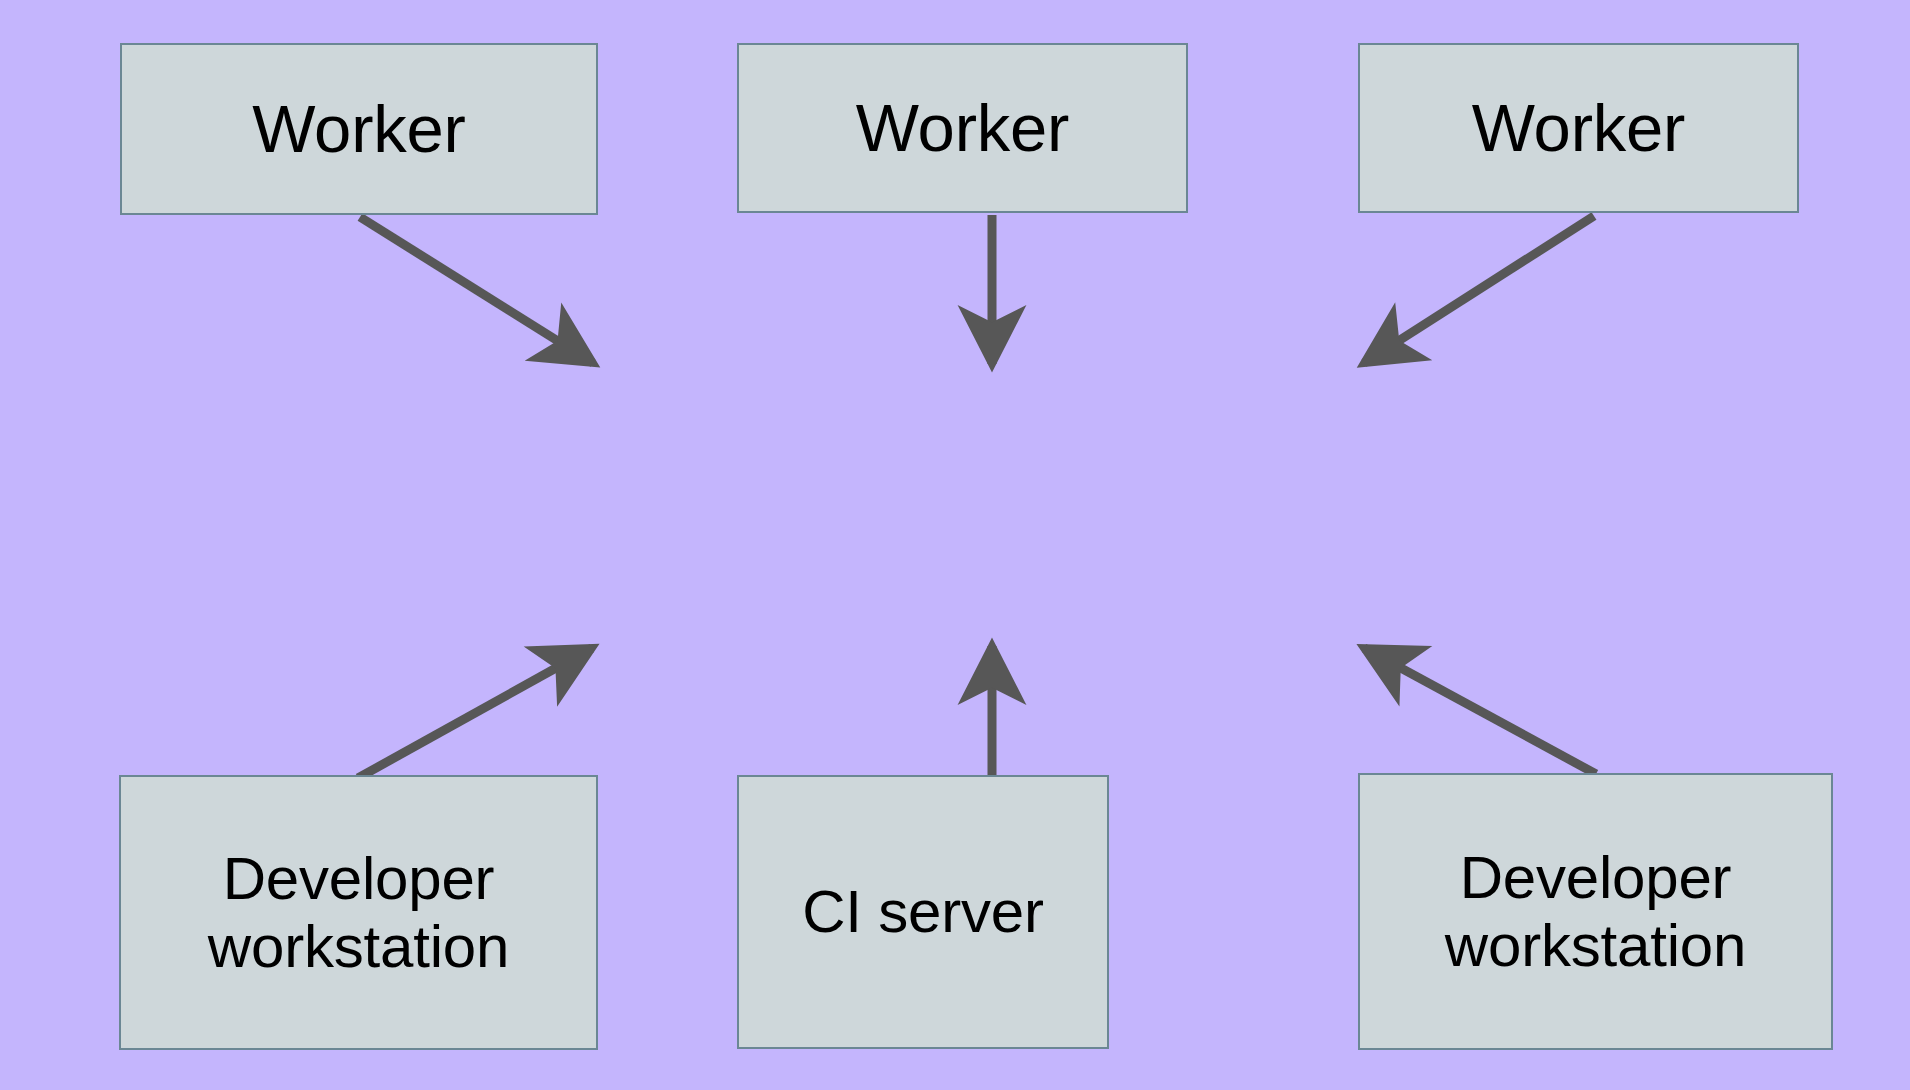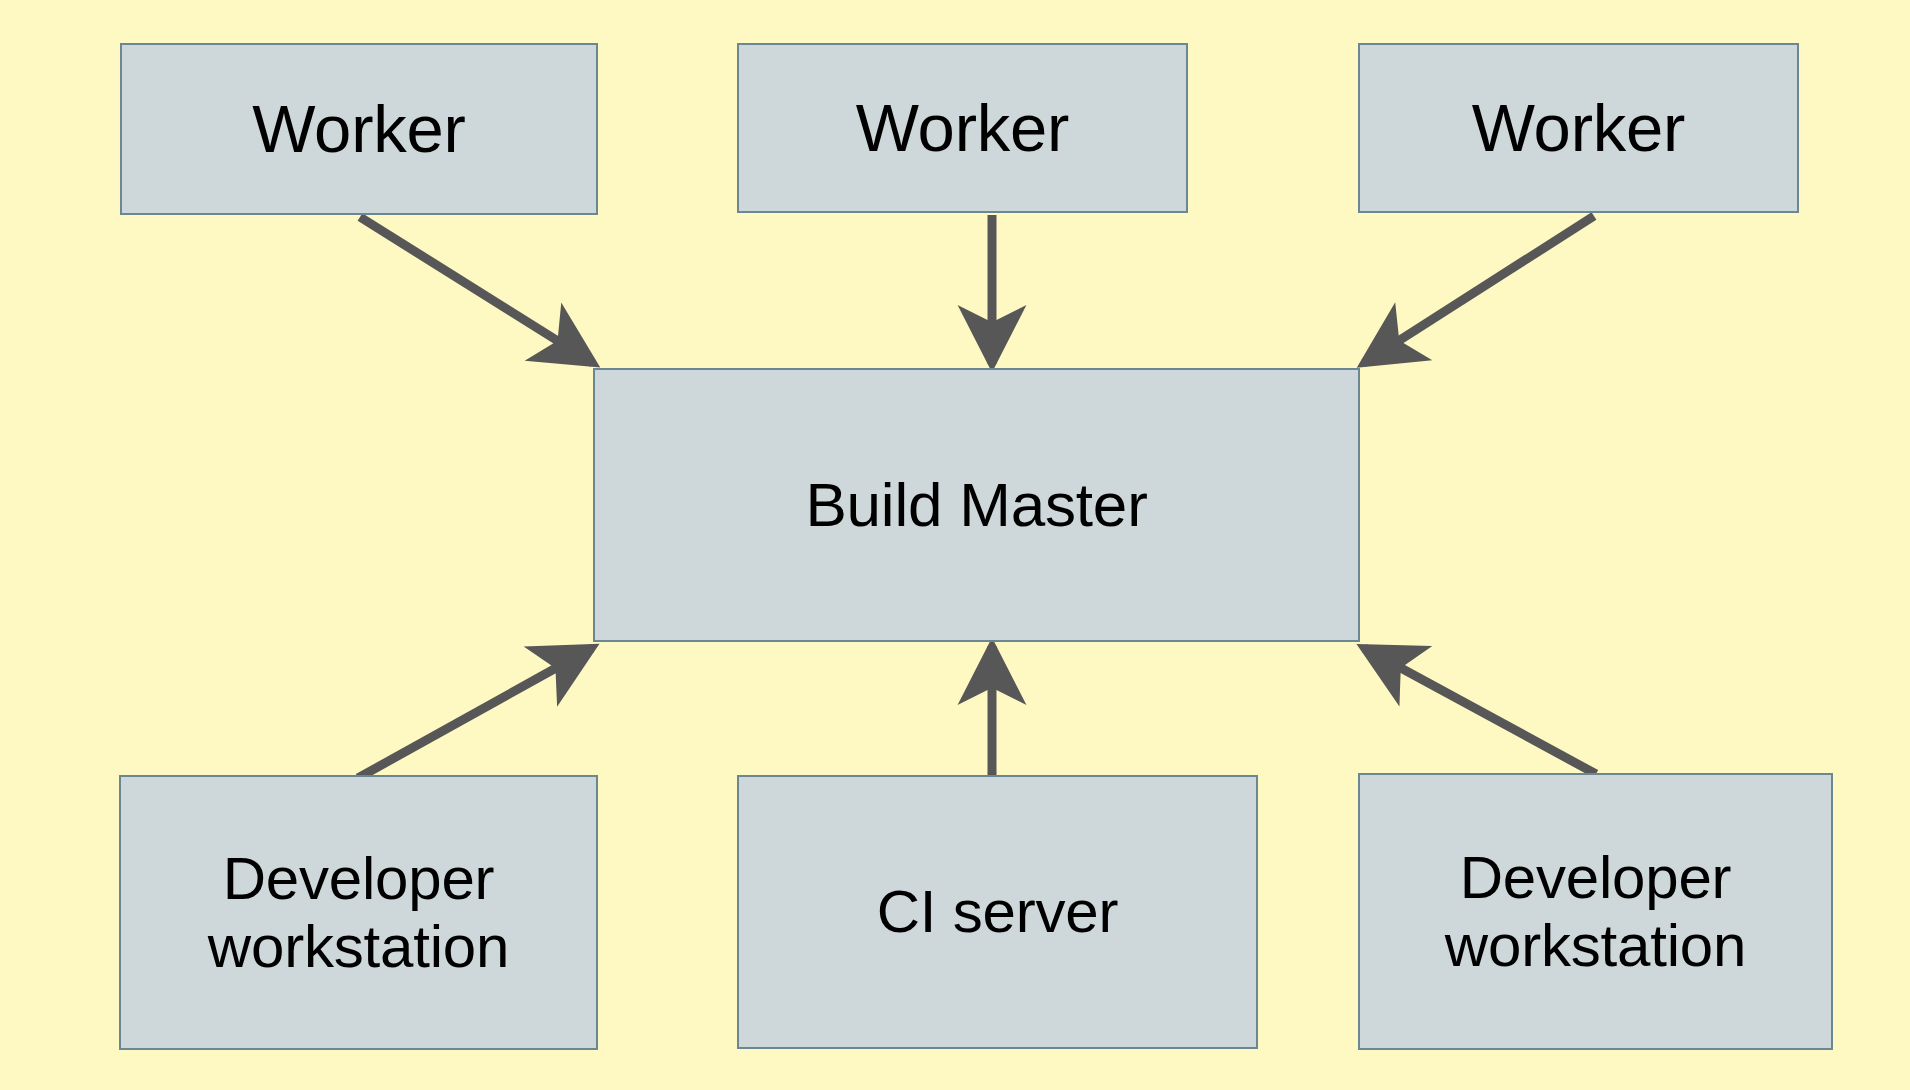--- a/index.html
+++ b/index.html
@@ -8,21 +8,21 @@
     padding: 0;
     background: #ffffff;
   }
   body {
     font-family: "Liberation Sans", sans-serif;
   }
   #canvas {
     position: relative;
     width: 1910px;
     height: 1090px;
-    background: #fef9c3;
+    background: #c4b5fd;
     overflow: hidden;
   }
   #edges {
     position: absolute;
     left: 0;
     top: 0;
     width: 1910px;
     height: 1090px;
     pointer-events: none;
   }
@@ -47,21 +47,21 @@
   .size-lg  { font-size: 67px; }
   .size-md  { font-size: 62px; }
   .size-sm  { font-size: 60px; }
 
   
   #node-worker-1 { left: 120px;  top: 43px;  width: 478px; height: 172px; }
   #node-worker-2 { left: 737px;  top: 43px;  width: 451px; height: 170px; }
   #node-worker-3 { left: 1358px; top: 43px;  width: 441px; height: 170px; }
   #node-build-master { left: 593px; top: 368px; width: 767px; height: 274px; }
   #node-dev-workstation-left  { left: 119px;  top: 775px; width: 479px; height: 275px; }
-  #node-ci-server             { left: 737px;  top: 775px; width: 521px; height: 274px; }
+  #node-ci-server             { left: 737px;  top: 775px; width: 372px; height: 274px; }
   #node-dev-workstation-right { left: 1358px; top: 773px; width: 475px; height: 277px; }
 </style>
 </head>
 <body>
 
 <div id="canvas">
 
   <svg id="edges" width="1910" height="1090" viewBox="0 0 1910 1090" xmlns="http://www.w3.org/2000/svg">
     <defs>
       <marker id="arrow-head" viewBox="0 0 12 12" refX="10.2" refY="6" markerWidth="8.2" markerHeight="8.2" orient="auto-start-reverse" markerUnits="strokeWidth">
@@ -87,23 +87,20 @@
   </div>
 
   <div class="node" id="node-worker-2">
     <span class="node-label size-lg">Worker</span>
   </div>
 
   <div class="node" id="node-worker-3">
     <span class="node-label size-lg">Worker</span>
   </div>
 
-  <div class="node" id="node-build-master">
-    <span class="node-label size-md">Build Master</span>
-  </div>
 
   <div class="node" id="node-dev-workstation-left">
     <span class="node-label size-sm">Developer
 workstation</span>
   </div>
 
   <div class="node" id="node-ci-server">
     <span class="node-label size-sm">CI server</span>
   </div>
 

